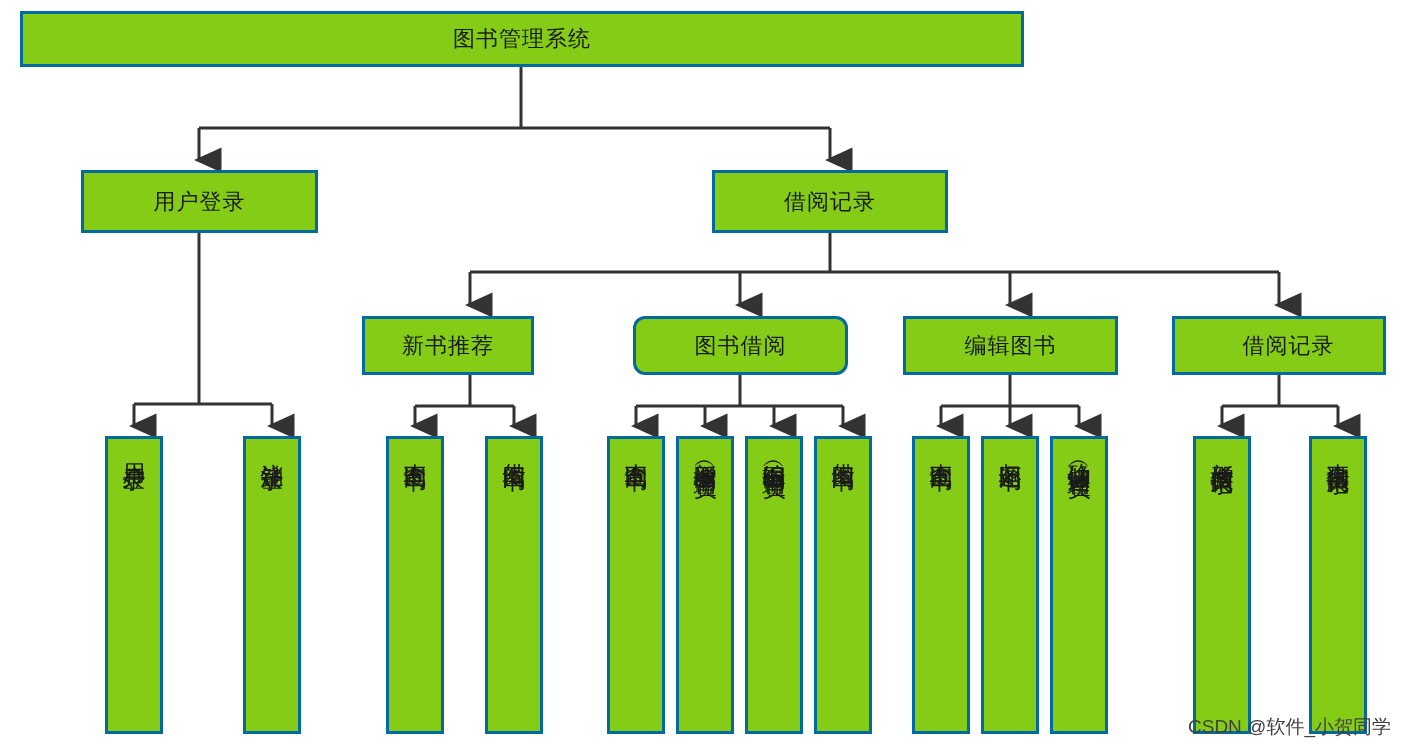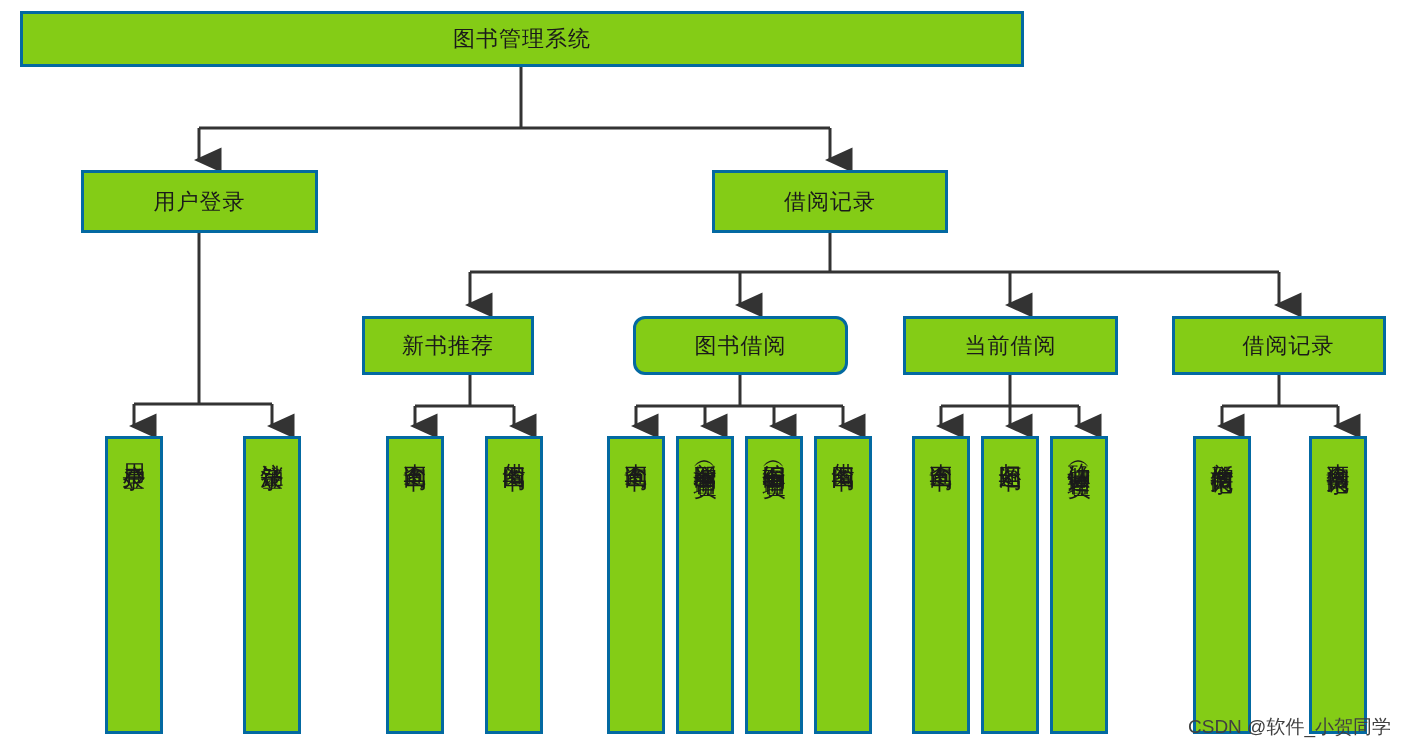--- a/index.html
+++ b/index.html
@@ -129,21 +129,21 @@
     <span>借阅记录</span>
   </div>
 
   <div class="node horiz" style="left:362px; top:316px; width:172px; height:59px;">
     <span>新书推荐</span>
   </div>
   <div class="node horiz" style="left:633px; top:316px; width:215px; height:59px;border-radius:12px;">
     <span>图书借阅</span>
   </div>
   <div class="node horiz" style="left:903px; top:316px; width:215px; height:59px;">
-    <span>当前借阅</span>
+    <span>编辑图书</span>
   </div>
   <div class="node horiz" style="left:1172px; top:316px; width:214px; height:59px;padding-left:19px;">
     <span>借阅记录</span>
   </div>
 
   <div class="node vert" style="left:105px; top:436px; width:58px; height:298px;">
     <span>用户登录</span>
   </div>
   <div class="node vert" style="left:243px; top:436px; width:58px; height:298px;">
     <span>注销登录</span>

